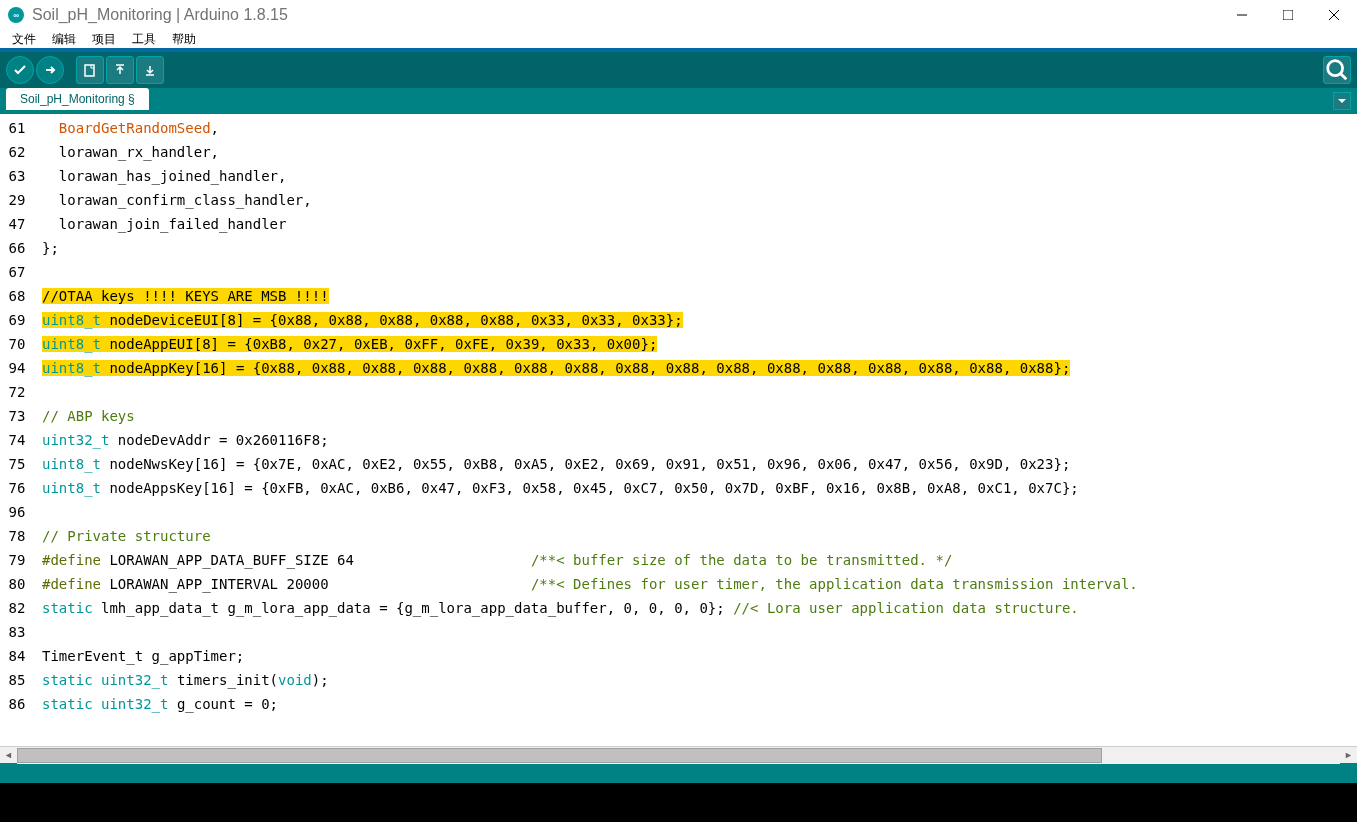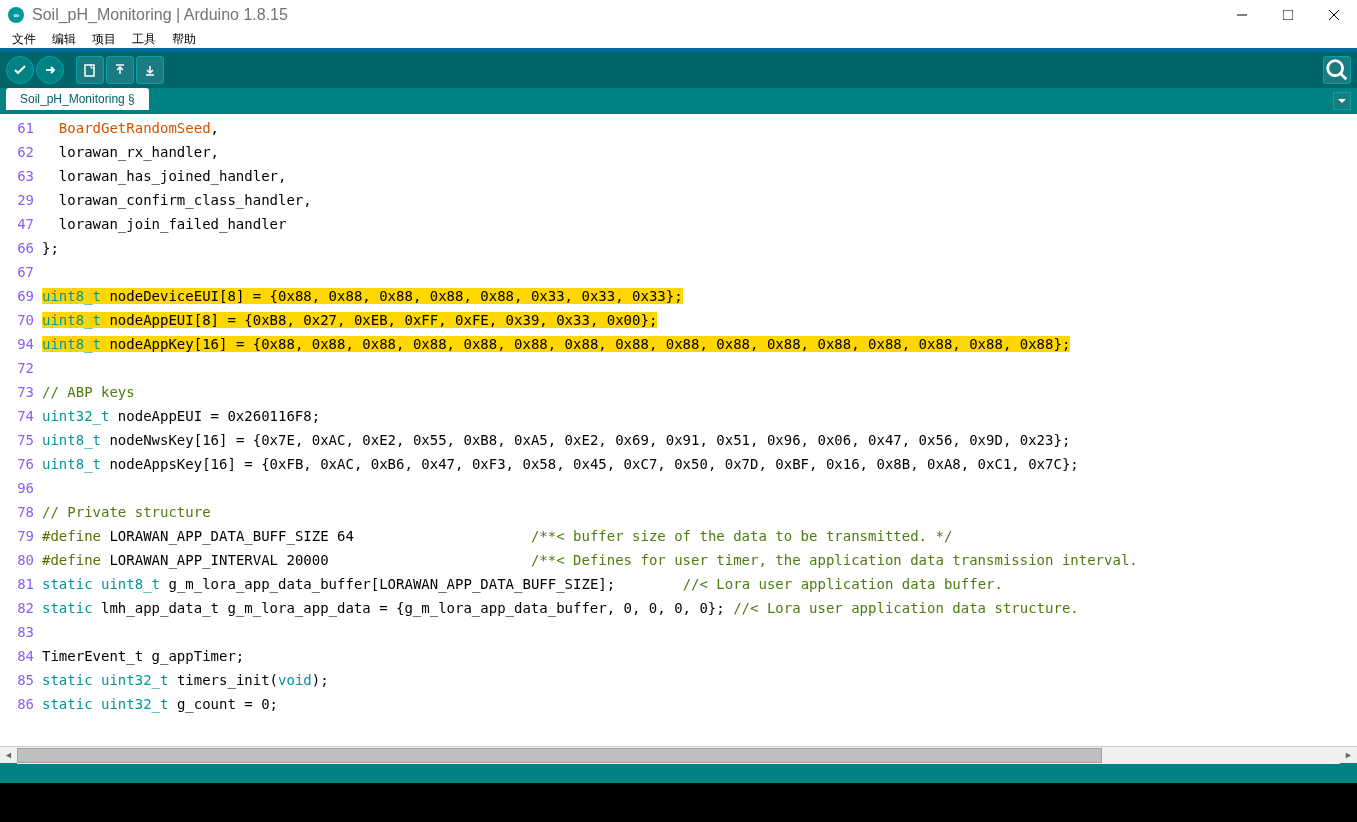--- a/index.html
+++ b/index.html
@@ -19,21 +19,21 @@
 .tool-btn svg{width:14px;height:14px;fill:#fff}
 .tool-spacer{flex:1}
 .tool-right{width:28px;height:28px;background:#1a7c80;border:1px solid #00a5ab;border-radius:3px;display:flex;align-items:center;justify-content:center;cursor:pointer}
 .tabrow{height:26px;background:#008184;display:flex;align-items:flex-start;padding-left:6px;position:relative}
 .tab{background:#fff;padding:4px 14px;font-size:12px;color:#006468;border-radius:3px 3px 0 0;cursor:pointer}
 .tab-menu{position:absolute;right:6px;top:4px;width:18px;height:18px;background:#1a7c80;border:1px solid #00a5ab;display:flex;align-items:center;justify-content:center;cursor:pointer}
 .tab-menu svg{width:8px;height:8px;fill:#fff}
 .editor{height:632px;background:#fff;overflow:auto;position:relative}
 .code-container{font-family:Consolas,Monaco,monospace;font-size:14px;line-height:24px;padding-top:2px}
 .line{display:flex;white-space:pre}
-.gutter{width:40px;text-align:right;padding-right:6px;color:#8b5cf6;user-select:none;flex-shrink:0}
+.gutter{width:40px;text-align:center;padding-right:6px;color:#000000;user-select:none;flex-shrink:0}
 .code{flex:1;padding-left:2px}
 .hl{background:#ffd700}
 .kw-orange{color:#d35400;font-weight:normal}
 .kw-teal{color:#00979c}
 .kw-green{color:#5e6d03}
 .comment{color:#4d7c0f}
 .hscroll{height:17px;background:#f0f0f0;display:flex;align-items:center;border-top:1px solid #ccc}
 .hscroll-arrow{width:17px;height:17px;display:flex;align-items:center;justify-content:center;font-size:9px;color:#666;cursor:pointer}
 .hscroll-track{flex:1;height:17px;background:#f0f0f0;position:relative}
 .hscroll-thumb{position:absolute;left:0;width:82%;height:15px;top:1px;background:#c0c0c0;border:1px solid #a0a0a0}
@@ -126,33 +126,33 @@
 
 <div class="editor">
   <div class="code-container" id="code-container">
         <div class="line"><div class="gutter">61</div><div class="code"><span><span>  </span><span class="kw-orange">BoardGetRandomSeed</span><span>,</span></span></div></div>
         <div class="line"><div class="gutter">62</div><div class="code"><span><span>  lorawan_rx_handler,</span></span></div></div>
         <div class="line"><div class="gutter">63</div><div class="code"><span><span>  lorawan_has_joined_handler,</span></span></div></div>
         <div class="line"><div class="gutter">29</div><div class="code"><span><span>  lorawan_confirm_class_handler,</span></span></div></div>
         <div class="line"><div class="gutter">47</div><div class="code"><span><span>  lorawan_join_failed_handler</span></span></div></div>
         <div class="line"><div class="gutter">66</div><div class="code"><span><span>};</span></span></div></div>
         <div class="line"><div class="gutter">67</div><div class="code"><span><span></span></span></div></div>
+        <div class="line"><div class="gutter">68</div><div class="code"><span class="hl"><span>//OTAA keys !!!! KEYS ARE MSB !!!!</span></span></div></div>
         <div class="line"><div class="gutter">69</div><div class="code"><span class="hl"><span class="kw-teal">uint8_t</span><span> nodeDeviceEUI[8] = {0x88, 0x88, 0x88, 0x88, 0x88, 0x33, 0x33, 0x33};</span></span></div></div>
         <div class="line"><div class="gutter">70</div><div class="code"><span class="hl"><span class="kw-teal">uint8_t</span><span> nodeAppEUI[8] = {0xB8, 0x27, 0xEB, 0xFF, 0xFE, 0x39, 0x33, 0x00};</span></span></div></div>
         <div class="line"><div class="gutter">94</div><div class="code"><span class="hl"><span class="kw-teal">uint8_t</span><span> nodeAppKey[16] = {0x88, 0x88, 0x88, 0x88, 0x88, 0x88, 0x88, 0x88, 0x88, 0x88, 0x88, 0x88, 0x88, 0x88, 0x88, 0x88};</span></span></div></div>
         <div class="line"><div class="gutter">72</div><div class="code"><span><span></span></span></div></div>
         <div class="line"><div class="gutter">73</div><div class="code"><span><span class="comment">// ABP keys</span></span></div></div>
-        <div class="line"><div class="gutter">74</div><div class="code"><span><span class="kw-teal">uint32_t</span><span> nodeAppEUI = 0x260116F8;</span></span></div></div>
+        <div class="line"><div class="gutter">74</div><div class="code"><span><span class="kw-teal">uint32_t</span><span> nodeDevAddr = 0x260116F8;</span></span></div></div>
         <div class="line"><div class="gutter">75</div><div class="code"><span><span class="kw-teal">uint8_t</span><span> nodeNwsKey[16] = {0x7E, 0xAC, 0xE2, 0x55, 0xB8, 0xA5, 0xE2, 0x69, 0x91, 0x51, 0x96, 0x06, 0x47, 0x56, 0x9D, 0x23};</span></span></div></div>
         <div class="line"><div class="gutter">76</div><div class="code"><span><span class="kw-teal">uint8_t</span><span> nodeAppsKey[16] = {0xFB, 0xAC, 0xB6, 0x47, 0xF3, 0x58, 0x45, 0xC7, 0x50, 0x7D, 0xBF, 0x16, 0x8B, 0xA8, 0xC1, 0x7C};</span></span></div></div>
         <div class="line"><div class="gutter">96</div><div class="code"><span><span></span></span></div></div>
         <div class="line"><div class="gutter">78</div><div class="code"><span><span class="comment">// Private structure</span></span></div></div>
         <div class="line"><div class="gutter">79</div><div class="code"><span><span class="kw-green">#define</span><span> LORAWAN_APP_DATA_BUFF_SIZE 64                     </span><span class="comment">/**&lt; buffer size of the data to be transmitted. */</span></span></div></div>
         <div class="line"><div class="gutter">80</div><div class="code"><span><span class="kw-green">#define</span><span> LORAWAN_APP_INTERVAL 20000                        </span><span class="comment">/**&lt; Defines for user timer, the application data transmission interval. </span></span></div></div>
-        <div class="line"><div class="gutter">81</div><div class="code"><span><span class="kw-teal">static</span><span> </span><span class="kw-teal">uint8_t</span><span> g_m_lora_app_data_buffer[LORAWAN_APP_DATA_BUFF_SIZE];        </span><span class="comment">//&lt; Lora user application data buffer.</span></span></div></div>
         <div class="line"><div class="gutter">82</div><div class="code"><span><span class="kw-teal">static</span><span> lmh_app_data_t g_m_lora_app_data = {g_m_lora_app_data_buffer, 0, 0, 0, 0}; </span><span class="comment">//&lt; Lora user application data structure.</span></span></div></div>
         <div class="line"><div class="gutter">83</div><div class="code"><span><span></span></span></div></div>
         <div class="line"><div class="gutter">84</div><div class="code"><span><span>TimerEvent_t g_appTimer;</span></span></div></div>
         <div class="line"><div class="gutter">85</div><div class="code"><span><span class="kw-teal">static</span><span> </span><span class="kw-teal">uint32_t</span><span> timers_init(</span><span class="kw-teal">void</span><span>);</span></span></div></div>
         <div class="line"><div class="gutter">86</div><div class="code"><span><span class="kw-teal">static</span><span> </span><span class="kw-teal">uint32_t</span><span> g_count = 0;</span></span></div></div>
       </div>
 </div>
 
 <div class="hscroll">
   <div class="hscroll-arrow">◄</div>

